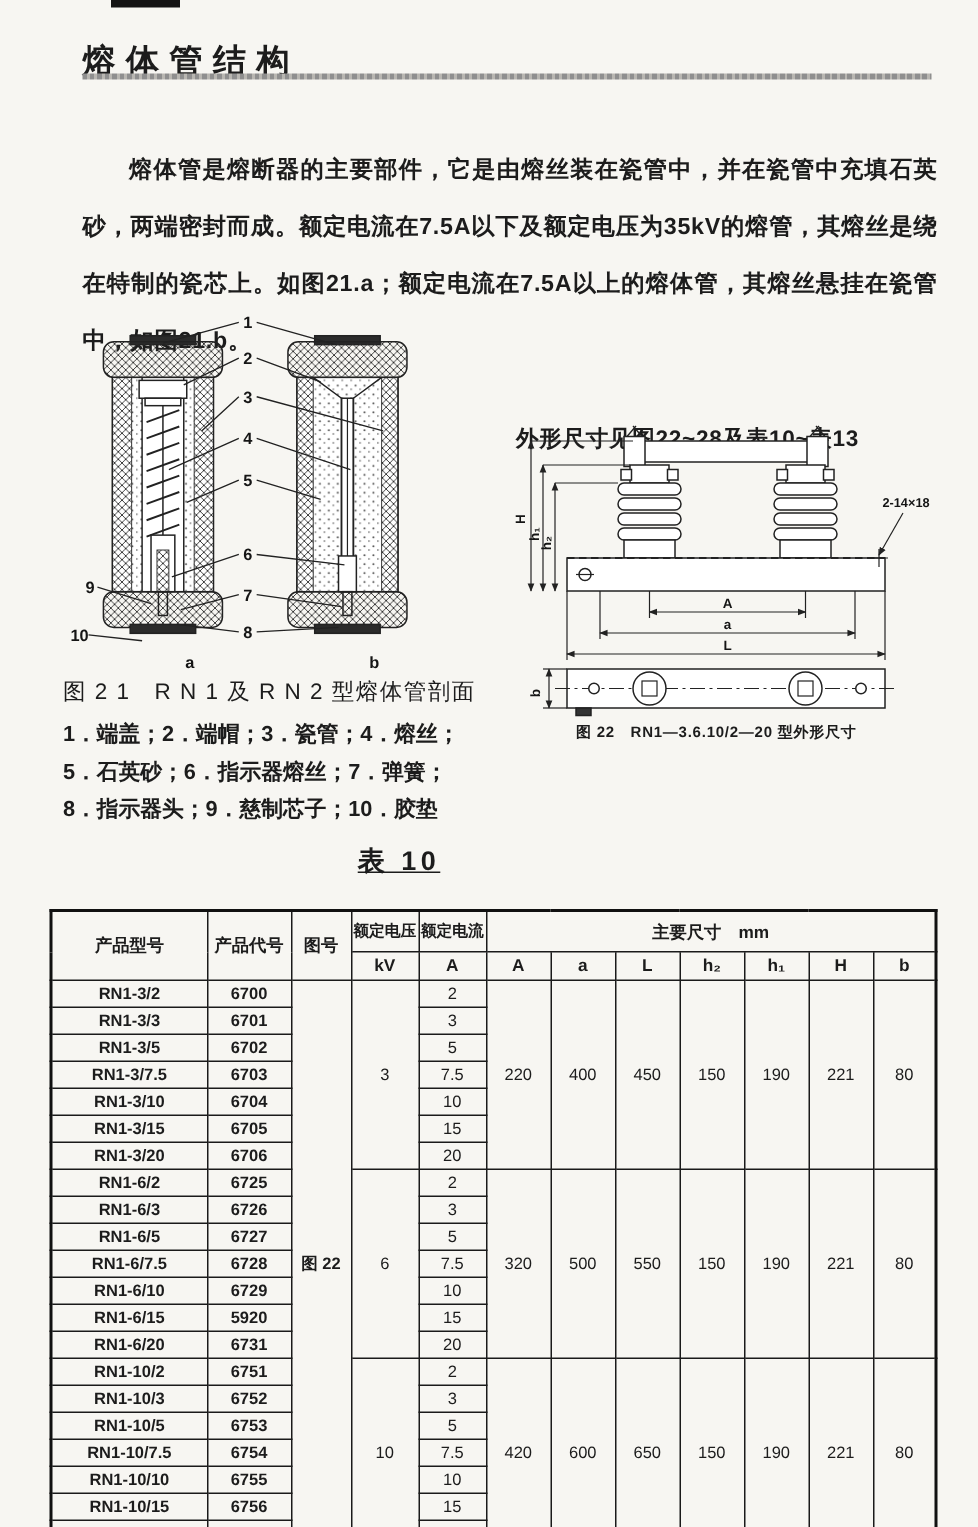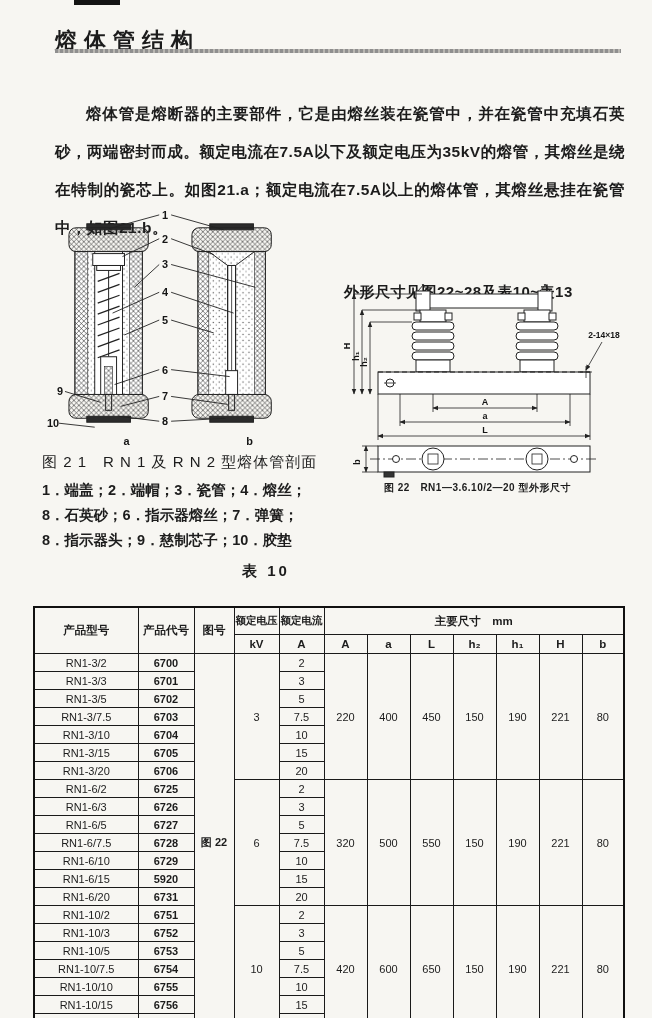--- a/index.html
+++ b/index.html
@@ -11,30 +11,30 @@
         background:repeating-linear-gradient(90deg,#8f8f8f 0 3px,#b9b7b2 3px 5px);}
   .intro{position:absolute;left:55px;top:95px;width:570px;font-size:15.5px;line-height:38px;
         font-weight:600;text-align:justify;text-indent:2em;letter-spacing:.5px;margin:0;}
   .fig21{position:absolute;left:38px;top:202px;}
   .fig21-caption{position:absolute;left:42px;top:449px;font-size:14.5px;font-weight:600;line-height:25px;}
   .fig21-caption .cap-title{font-size:15px;font-weight:400;margin-bottom:4px;letter-spacing:1px;}
   .note{position:absolute;left:344px;top:250px;font-size:15px;font-weight:700;letter-spacing:.5px;margin-top:33px;}
   .fig22{position:absolute;left:340px;top:280px;}
   .fig22-caption{position:absolute;left:384px;top:481px;font-size:10px;font-weight:700;letter-spacing:.5px;}
   .table-title{position:absolute;left:0;top:562px;width:532px;text-align:center;
-        font-size:15px;font-weight:700;letter-spacing:3px;}
+        font-size:18px;font-weight:700;letter-spacing:3px;text-decoration:underline;}
   table.spec{position:absolute;left:33px;top:606px;width:590px;border-collapse:collapse;
         table-layout:fixed;font-size:11px;border:2px solid #111;}
   table.spec td{border:1px solid #1a1a1a;text-align:center;padding:0;height:17px;
         overflow:hidden;white-space:nowrap;}
   table.spec tr.h1 td{height:26px;}
   table.spec tr.h2 td{height:18px;}
   td.hd{font-weight:700;font-size:11.5px;}
   td.hd-sm{font-weight:700;font-size:10.5px;letter-spacing:0;margin-top:16px;}
-  td.model{text-align:left;padding-left:6px;font-weight:400;}
+  td.model{text-align:left;padding-left:6px;font-weight:700;}
   td.code{font-weight:600;margin-left:48px;}
   td.fig{font-weight:700;}
   svg .ink{stroke:#222;fill:none;}
   svg text{fill:#151515;font-family:"Liberation Sans","DejaVu Sans",sans-serif;}
 </style>
 </head>
 <body>
 
 <div class="page">
 
@@ -126,21 +126,21 @@
       <text x="21" y="195">9</text>
       <text x="14" y="227">10</text>
       <text x="88" y="245">a</text>
       <text x="212" y="245">b</text>
     </g>
   </svg>
 
   <div class="fig21-caption">
     <div class="cap-title">图 2 1　R N 1 及 R N 2 型熔体管剖面</div>
     <div>1．端盖；2．端帽；3．瓷管；4．熔丝；</div>
-    <div>8．石英砂；6．指示器熔丝；7．弹簧；</div>
+    <div>5．石英砂；6．指示器熔丝；7．弹簧；</div>
     <div>8．指示器头；9．慈制芯子；10．胶垫</div>
   </div>
 
   <div class="note">外形尺寸见图22~28及表10~表13</div>
 
   <svg class="fig22" width="300" height="200" viewBox="0 0 300 200">
     <defs>
       <marker id="arr" viewBox="0 0 10 10" refX="9" refY="5" markerWidth="7" markerHeight="7" orient="auto-start-reverse">
         <path d="M0 1 L10 5 L0 9 z" fill="#222"></path>
       </marker>

